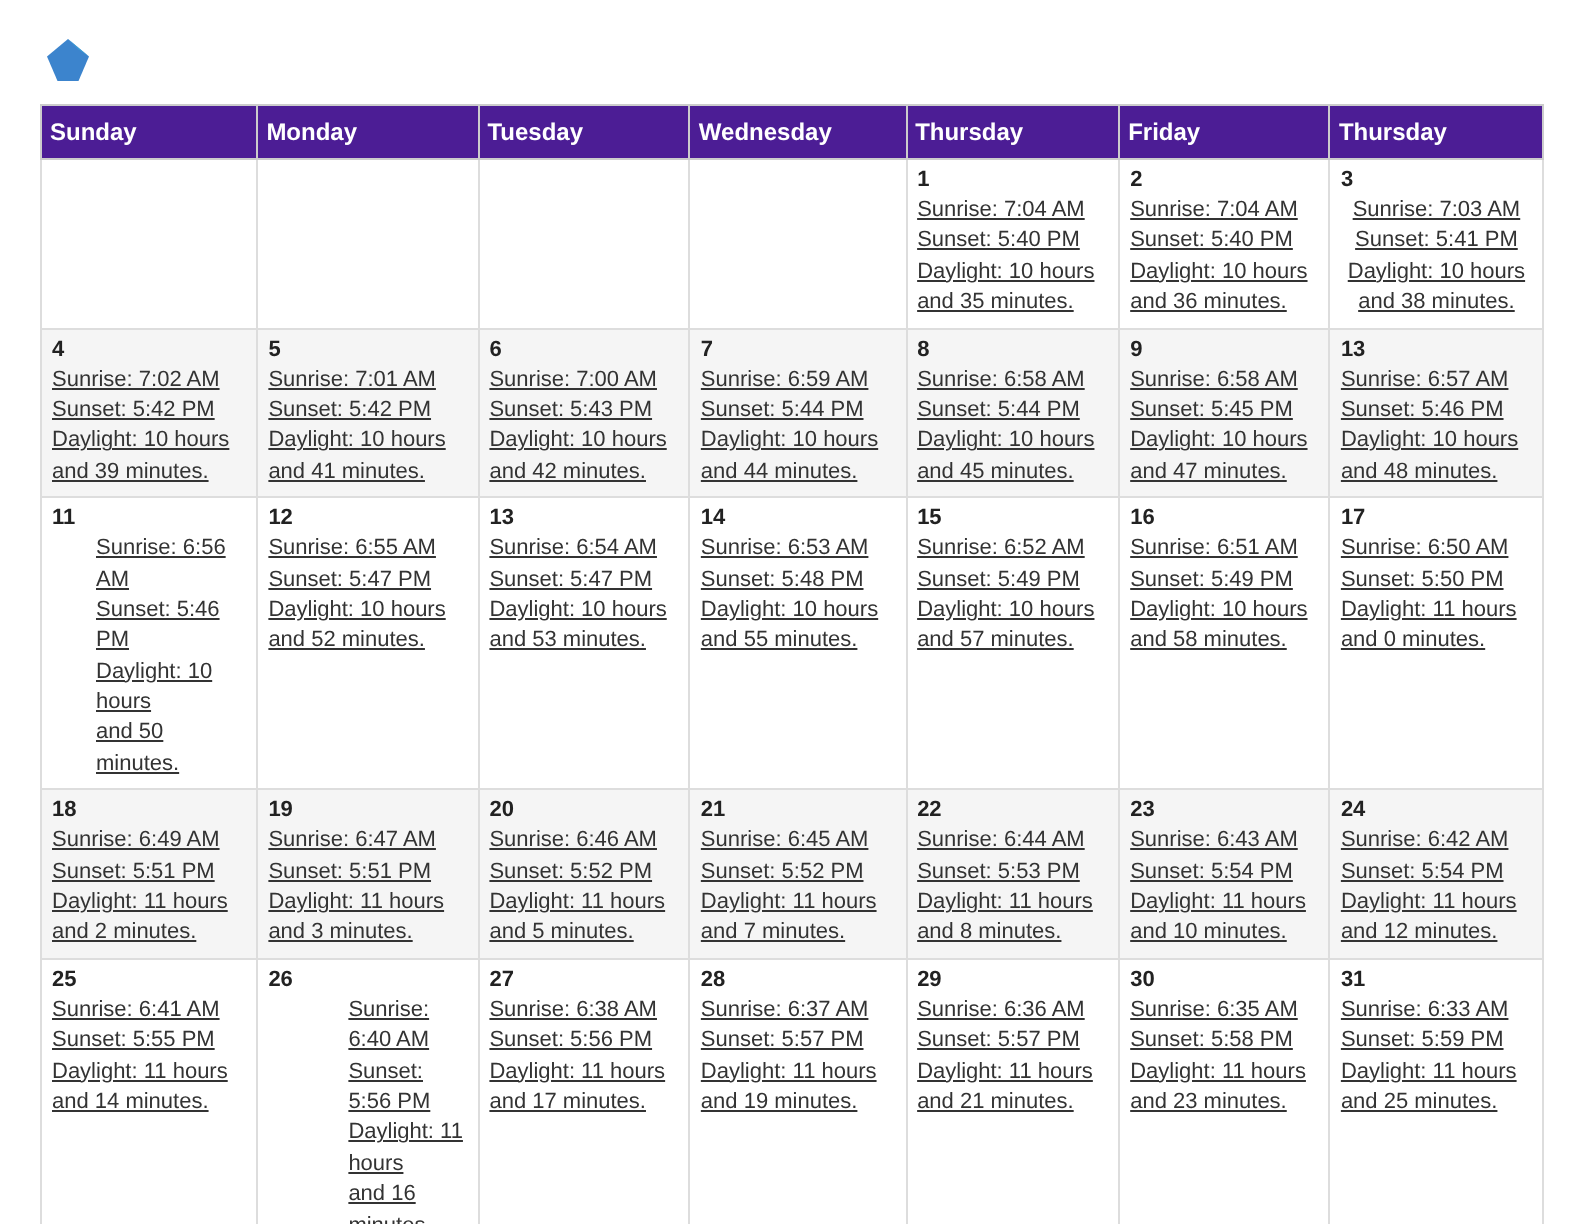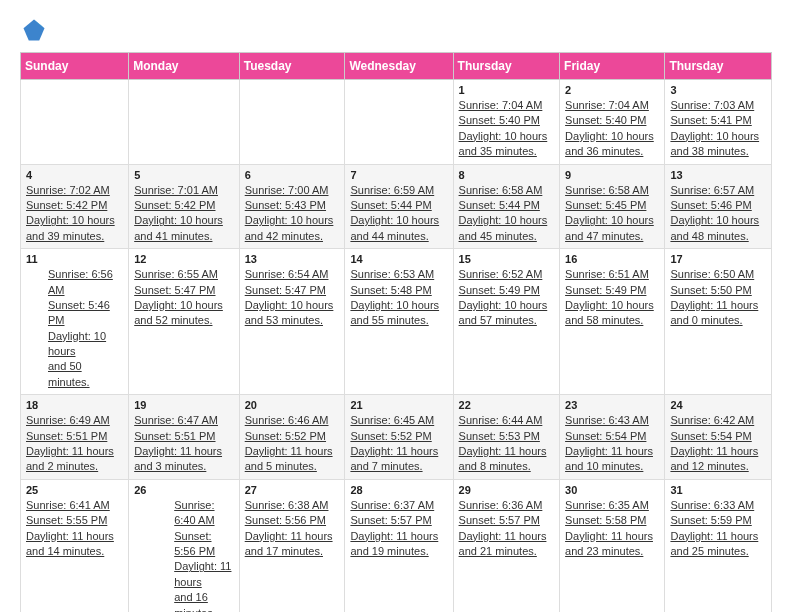--- a/index.html
+++ b/index.html
@@ -45,21 +45,21 @@
       font-size: 14px;
       color: #444;
       margin-top: 2px;
     }
     .calendar {
       width: 100%;
       border-collapse: collapse;
       margin-top: 8px;
     }
     .calendar th {
-      background: #ec4899;
+      background: #4c1d95;
       color: #fff;
       font-size: 12px;
       font-weight: bold;
       padding: 6px 4px;
       text-align: left;
       border: 1px solid #ccc;
     }
     .calendar td {
       vertical-align: top;
       padding: 4px 5px;
@@ -137,21 +137,21 @@
         </td>
         <td>
           <span class="day-num">2</span>
           <div class="day-info" style="white-space: pre-line;">Sunrise: 7:04 AM
 Sunset: 5:40 PM
 Daylight: 10 hours
 and 36 minutes.</div>
         </td>
         <td>
           <span class="day-num">3</span>
-          <div class="day-info" style="white-space: pre-line;">Sunrise: 7:03 AM
+          <div class="day-info" style="white-space: pre-line; text-align: center;">Sunrise: 7:03 AM
 Sunset: 5:41 PM
 Daylight: 10 hours
 and 38 minutes.</div>
         </td>
       </tr>
       <tr>
         <td>
           <span class="day-num">4</span>
           <div class="day-info" style="white-space: pre-line;">Sunrise: 7:02 AM
 Sunset: 5:42 PM

